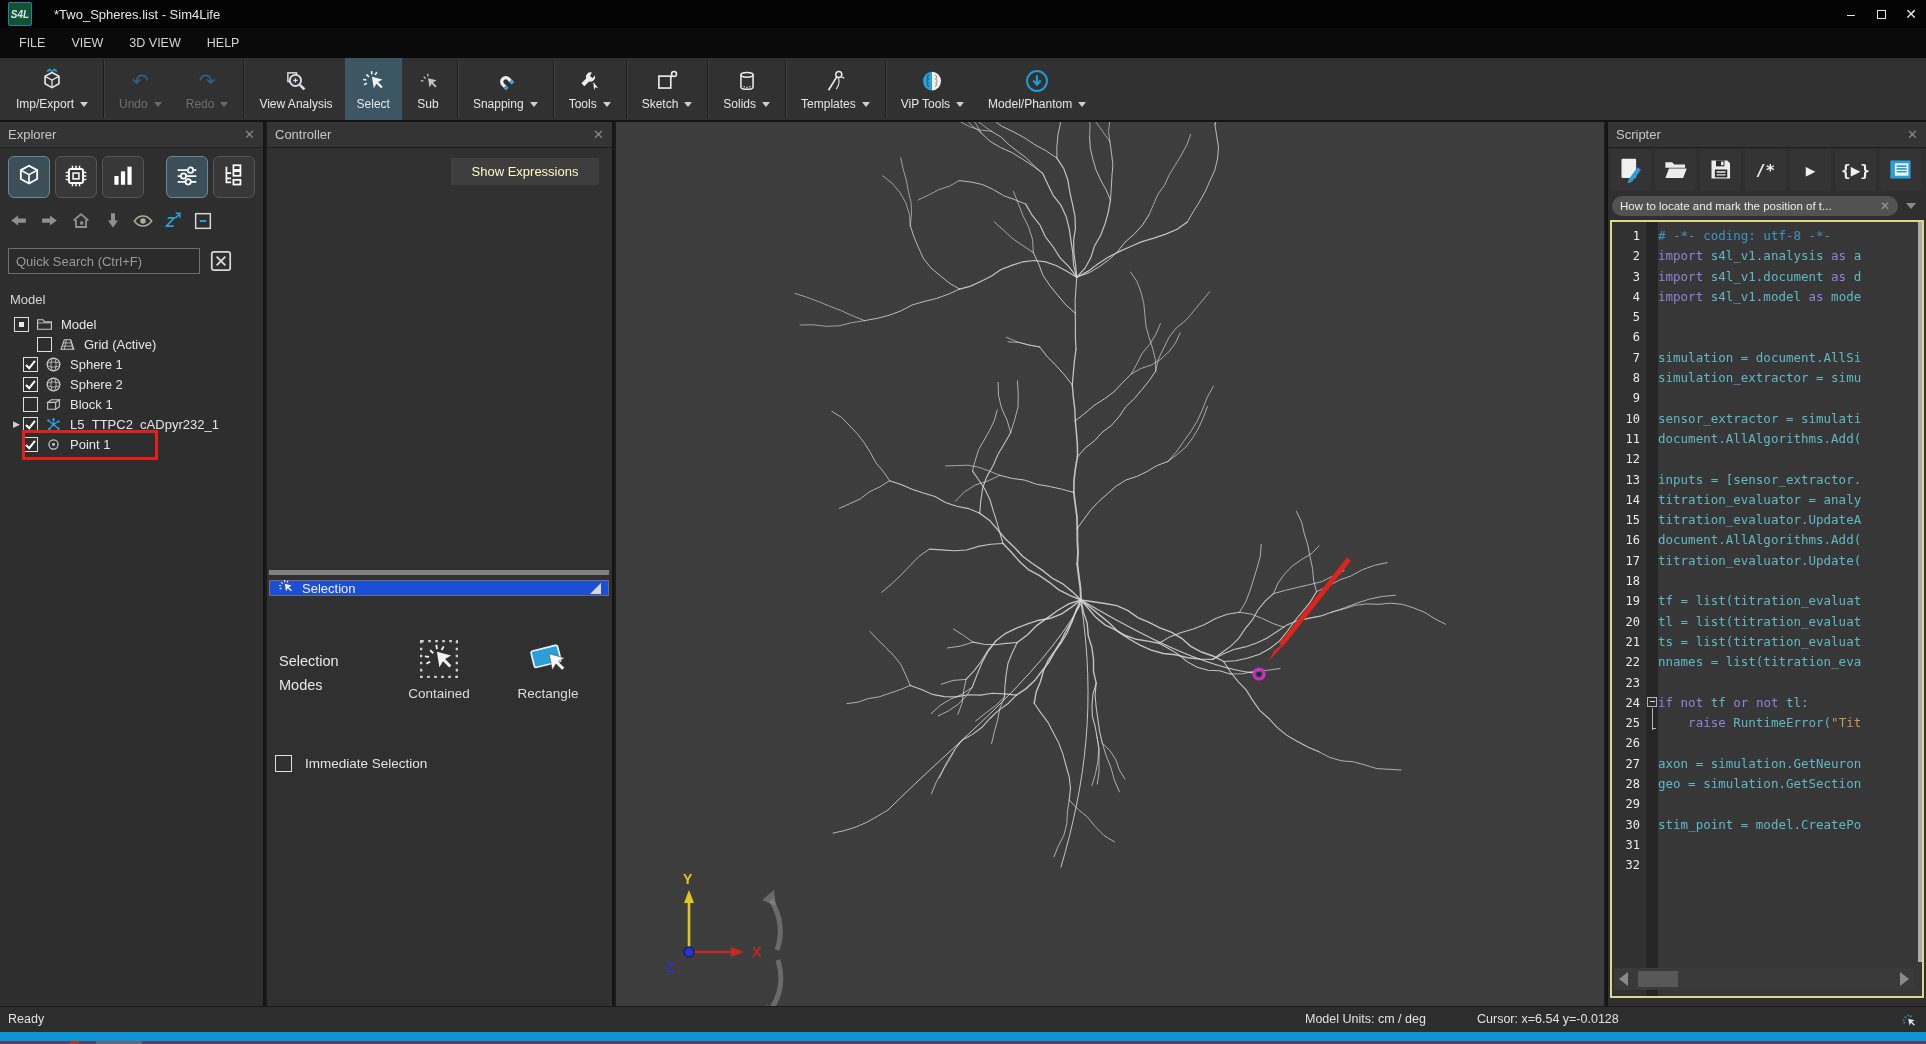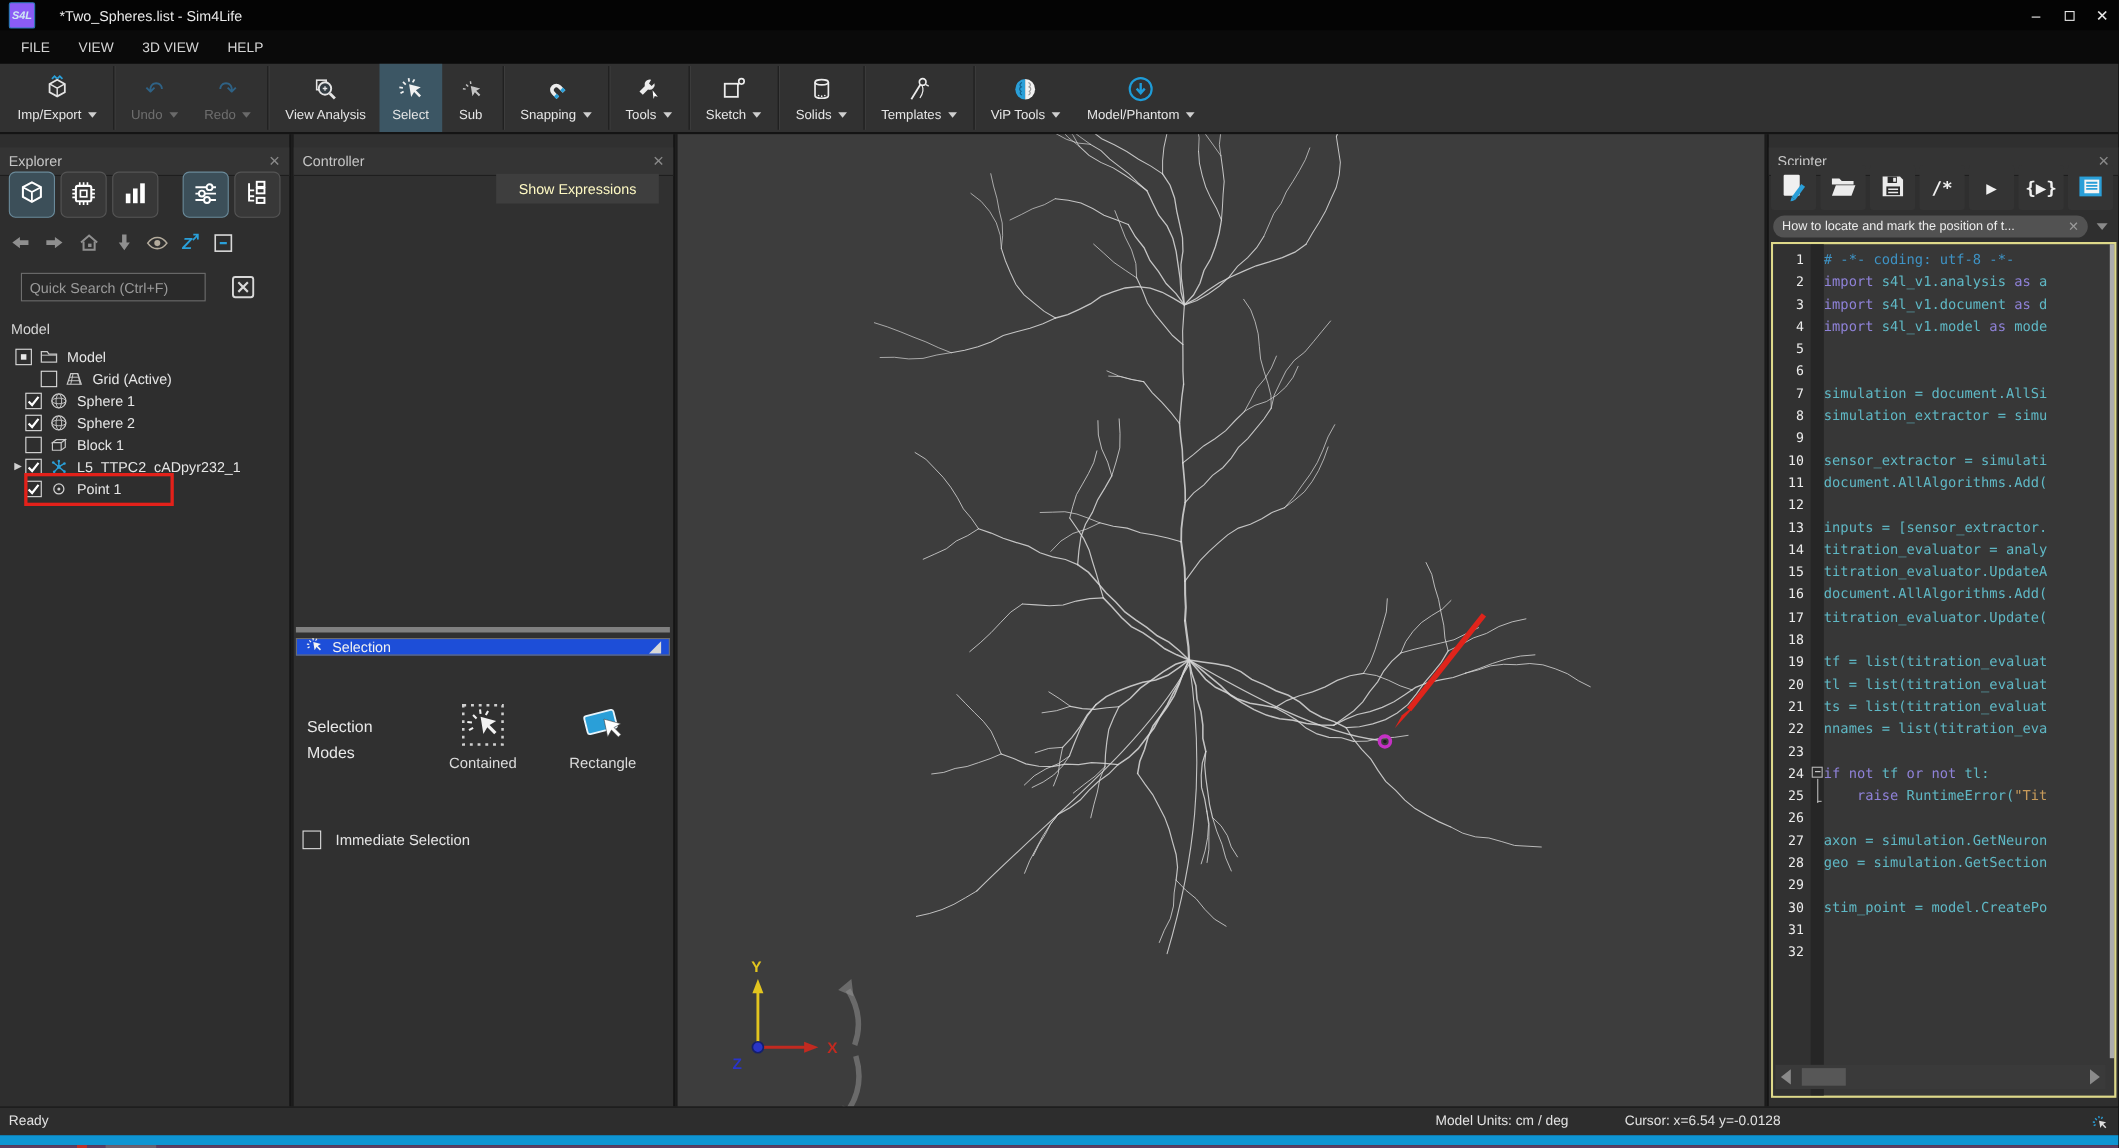--- a/index.html
+++ b/index.html
@@ -2,21 +2,21 @@
 <html><head>
 <meta charset="utf-8">
 <style>
   * { margin:0; padding:0; box-sizing:border-box; }
   html,body { width:1926px; height:1044px; overflow:hidden; background:#000; }
   body { font-family:"Liberation Sans", sans-serif; color:#d8d8d8; font-size:13px; position:relative; }
   #app { position:absolute; inset:0; background:#1b1b1b; }
 
   
   .titlebar { position:absolute; left:0; top:0; width:1926px; height:28px; background:#040404; display:flex; align-items:center; }
-  .logo { width:24px; height:24px; margin-left:8px; background:#8b5cf6; border:1px solid #2a7ab8; border-radius:2px;
+  .logo { width:24px; height:24px; margin-left:8px; background:#14532d; border:1px solid #2a7ab8; border-radius:2px;
           color:#cfe6f5; font-size:10px; font-weight:bold; display:flex; align-items:center; justify-content:center; font-style:italic; }
   .wtitle { margin-left:22px; color:#e8e8e8; font-size:13px; }
   .winbtns { margin-left:auto; display:flex; height:100%; }
   .winbtn { width:30px; height:100%; display:flex; align-items:center; justify-content:center; color:#e8e8e8; font-size:14px; }
   .winbtn .maxbox { width:9px; height:9px; border:1.4px solid #e8e8e8; display:block; }
 
   
   .menubar { position:absolute; left:0; top:28px; width:1926px; height:30px; background:#0a0a0a; display:flex; align-items:center; padding-left:6px; }
   .menu-item { padding:0 13px; color:#d4d4d4; font-size:12.5px; height:100%; display:flex; align-items:center; }
 
@@ -28,32 +28,32 @@
   .tb-ico svg { width:26px; height:26px; }
   .tb-lab { margin-top:3px; font-size:12px; color:#e6e6e6; white-space:nowrap; display:flex; align-items:center; }
   .tb-btn.disabled .tb-lab { color:#6e6e6e; }
   .dd { width:0; height:0; border-left:4px solid transparent; border-right:4px solid transparent; border-top:5px solid #cfcfcf; display:inline-block; margin-left:6px; }
   .disabled .dd { border-top-color:#6a6a6a; }
   .tb-div { width:1px; background:#1c1c1c; margin:2px 3px; box-shadow:1px 0 0 #3f3f3f; }
   .uico { font-family:"DejaVu Sans", sans-serif; font-size:20px; color:#2f6285; line-height:1; }
 
   
   .panel { position:absolute; top:122px; height:884px; background:#2e2e2e; }
-  .phead { position:absolute; left:0; right:0; top:12px; height:26px; background:#343434; border-bottom:1px solid #1e1e1e;
+  .phead { position:absolute; left:0; right:0; top:0; height:26px; background:#343434; border-bottom:1px solid #1e1e1e;
            display:flex; align-items:center; padding:0 8px; color:#c6c6c6; font-size:13px; }
   .phead .pclose { margin-left:auto; color:#8a8a8a; font-size:13px; }
 
   
   #explorer { left:0; width:265px; border-right:2px solid #151515; }
   .exbtn { position:absolute; width:42px; height:42px; border:1px solid #555; border-radius:6px; background:#383838; display:flex; align-items:center; justify-content:center; }
   .exbtn svg { width:28px; height:28px; }
   .exbtn.active { background:#3c4f59; border-color:#6a8a9a; }
   .navico { position:absolute; width:22px; height:22px; }
   .navico svg { width:22px; height:22px; }
-  .qsearch { position:absolute; left:19px; top:126px; width:168px; height:26px; background:#2a2a2a; border:1px solid #6e6e6e; color:#d0d0d0; font-size:13px; padding:0 7px; font-family:"Liberation Sans",sans-serif; }
+  .qsearch { position:absolute; left:8px; top:126px; width:192px; height:26px; background:#2a2a2a; border:1px solid #6e6e6e; color:#d0d0d0; font-size:13px; padding:0 7px; font-family:"Liberation Sans",sans-serif; }
   .qsearch::placeholder { color:#9a9a9a; }
   .qclear { position:absolute; left:208px; top:126px; width:26px; height:26px; }
   .qclear svg { width:26px; height:26px; }
   .seclabel { position:absolute; left:10px; top:170px; font-size:13px; color:#d6d6d6; }
   #ex-tree { position:absolute; left:0; top:192px; right:0; }
   .tree-row { position:relative; height:20px; display:flex; align-items:center; }
   .tree-exp { width:10px; margin-left:4px; font-size:9px; color:#cfcfcf; font-family:"DejaVu Sans",sans-serif; }
   .cb { width:15px; height:15px; border:1.4px solid #dedede; background:transparent; margin-right:7px; display:flex; align-items:center; justify-content:center; flex:none; }
   .cb svg { width:13px; height:13px; }
   .cb .part { width:5px; height:5px; background:#e8e8e8; }

